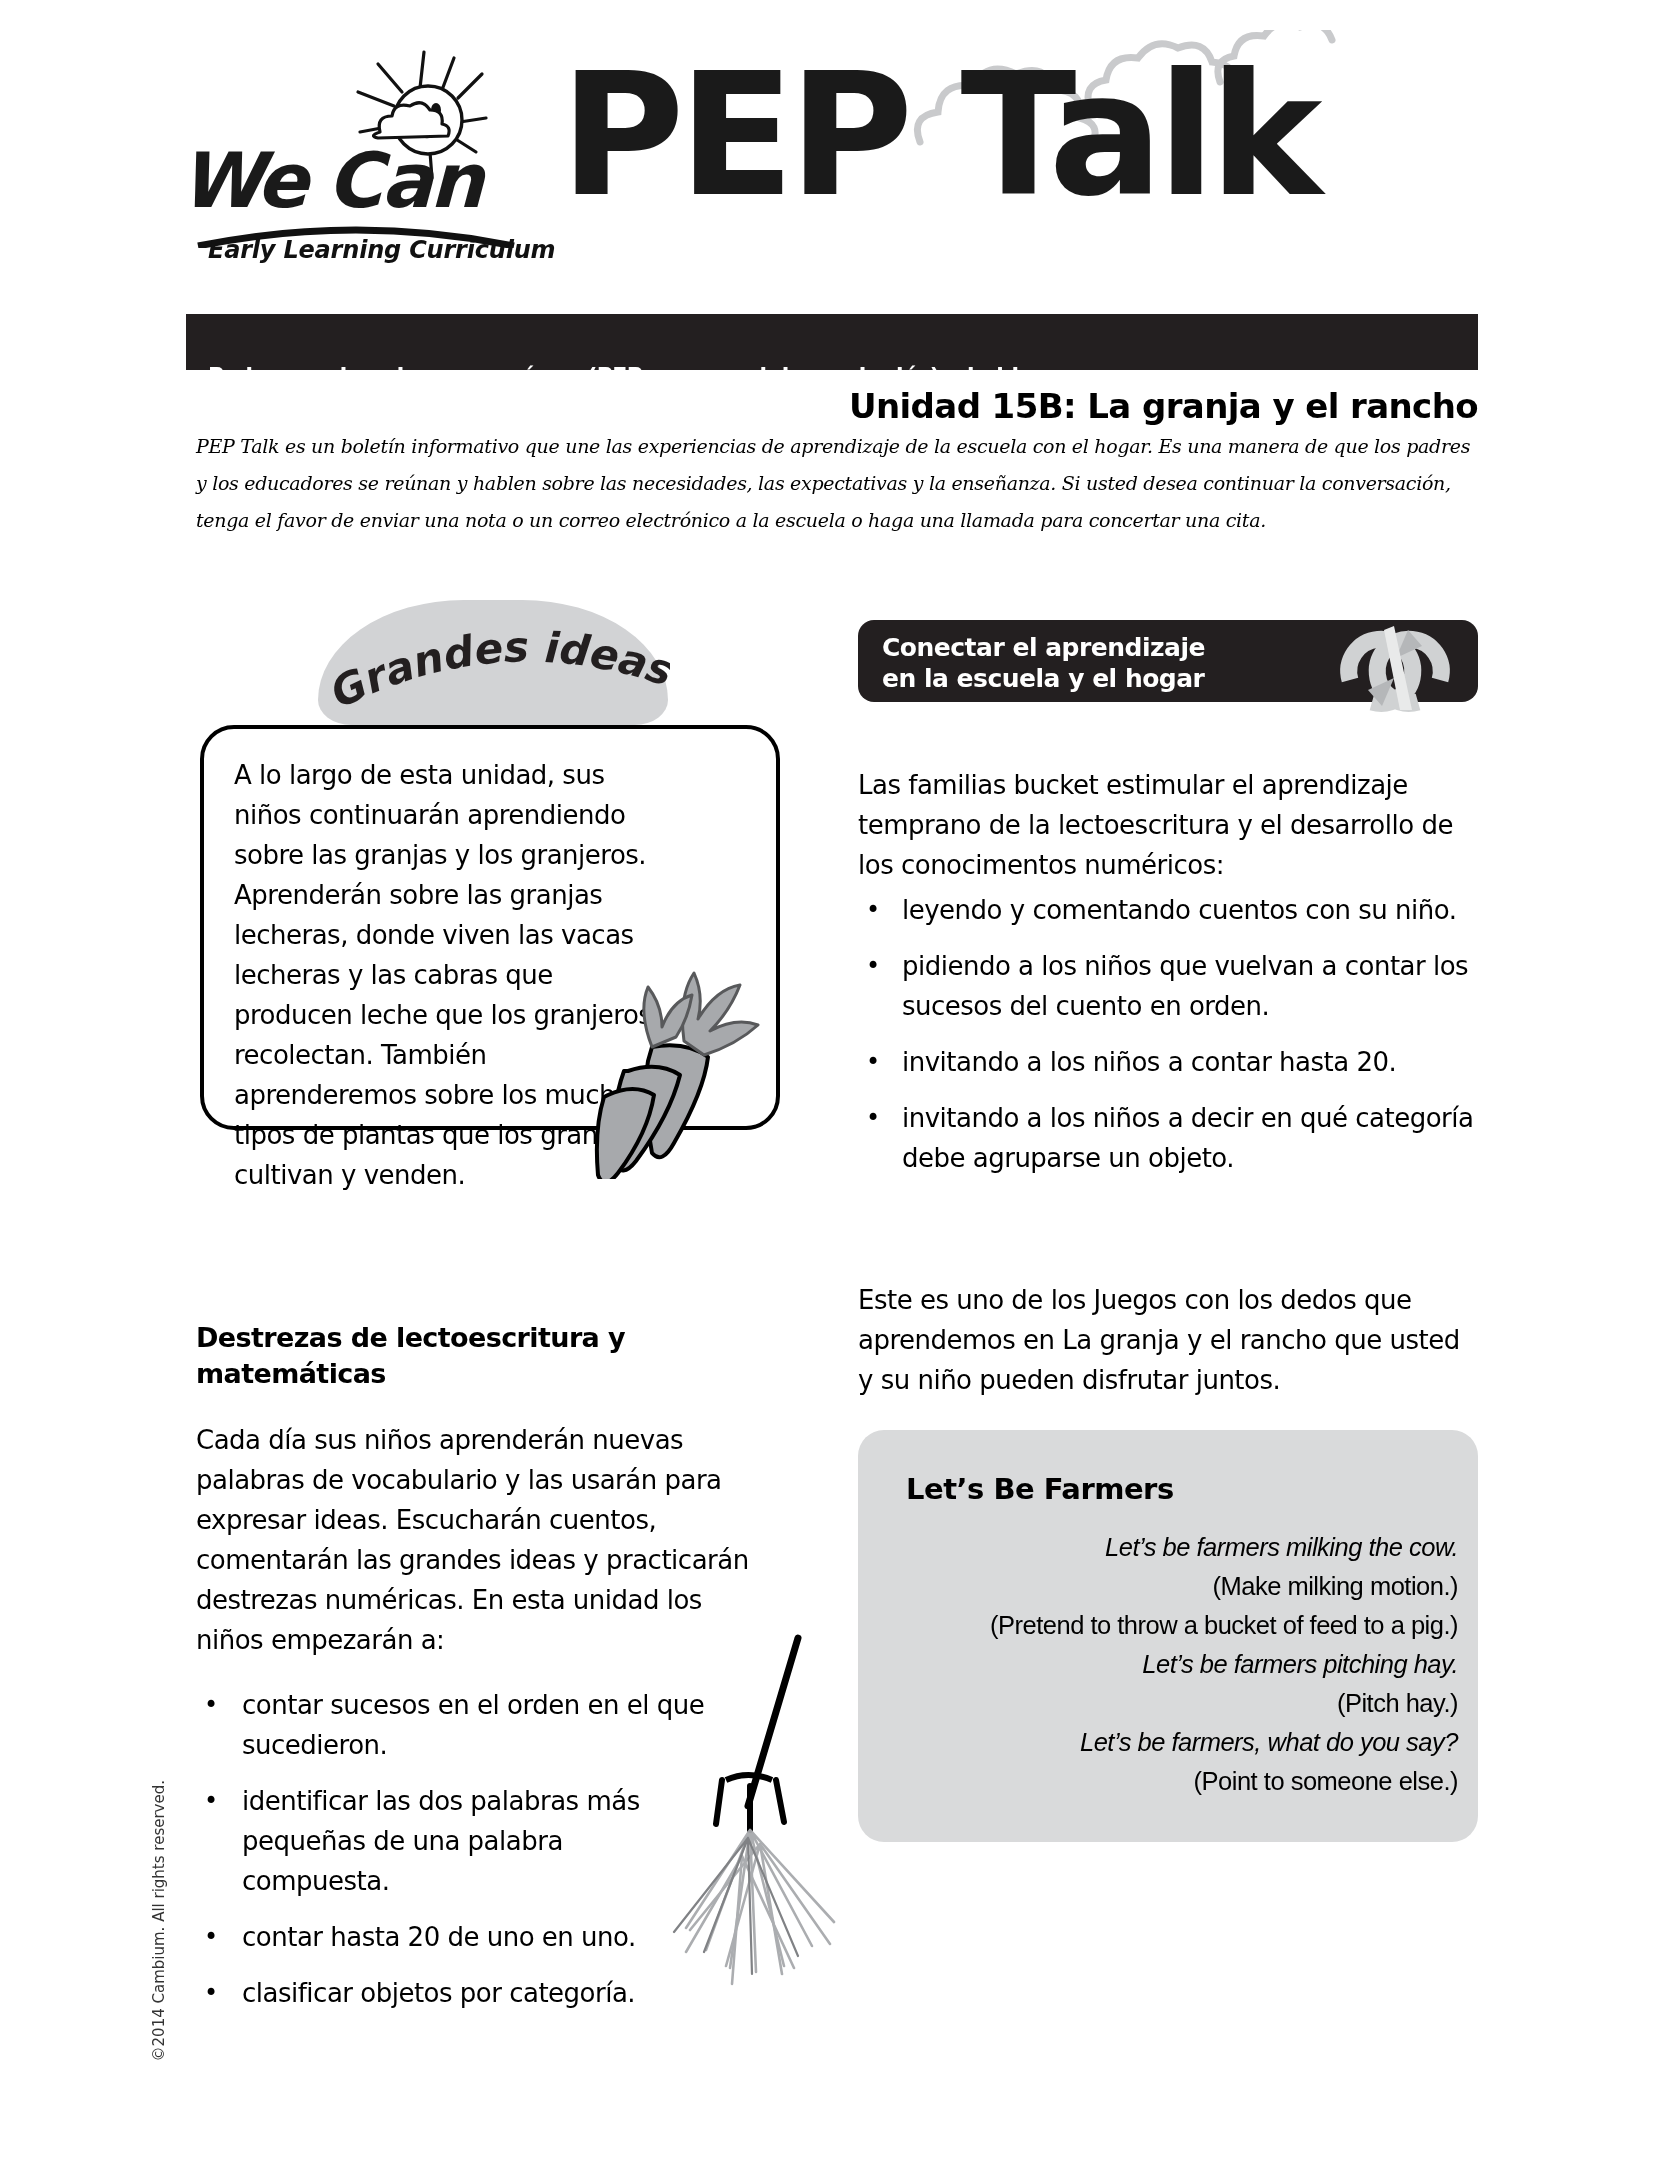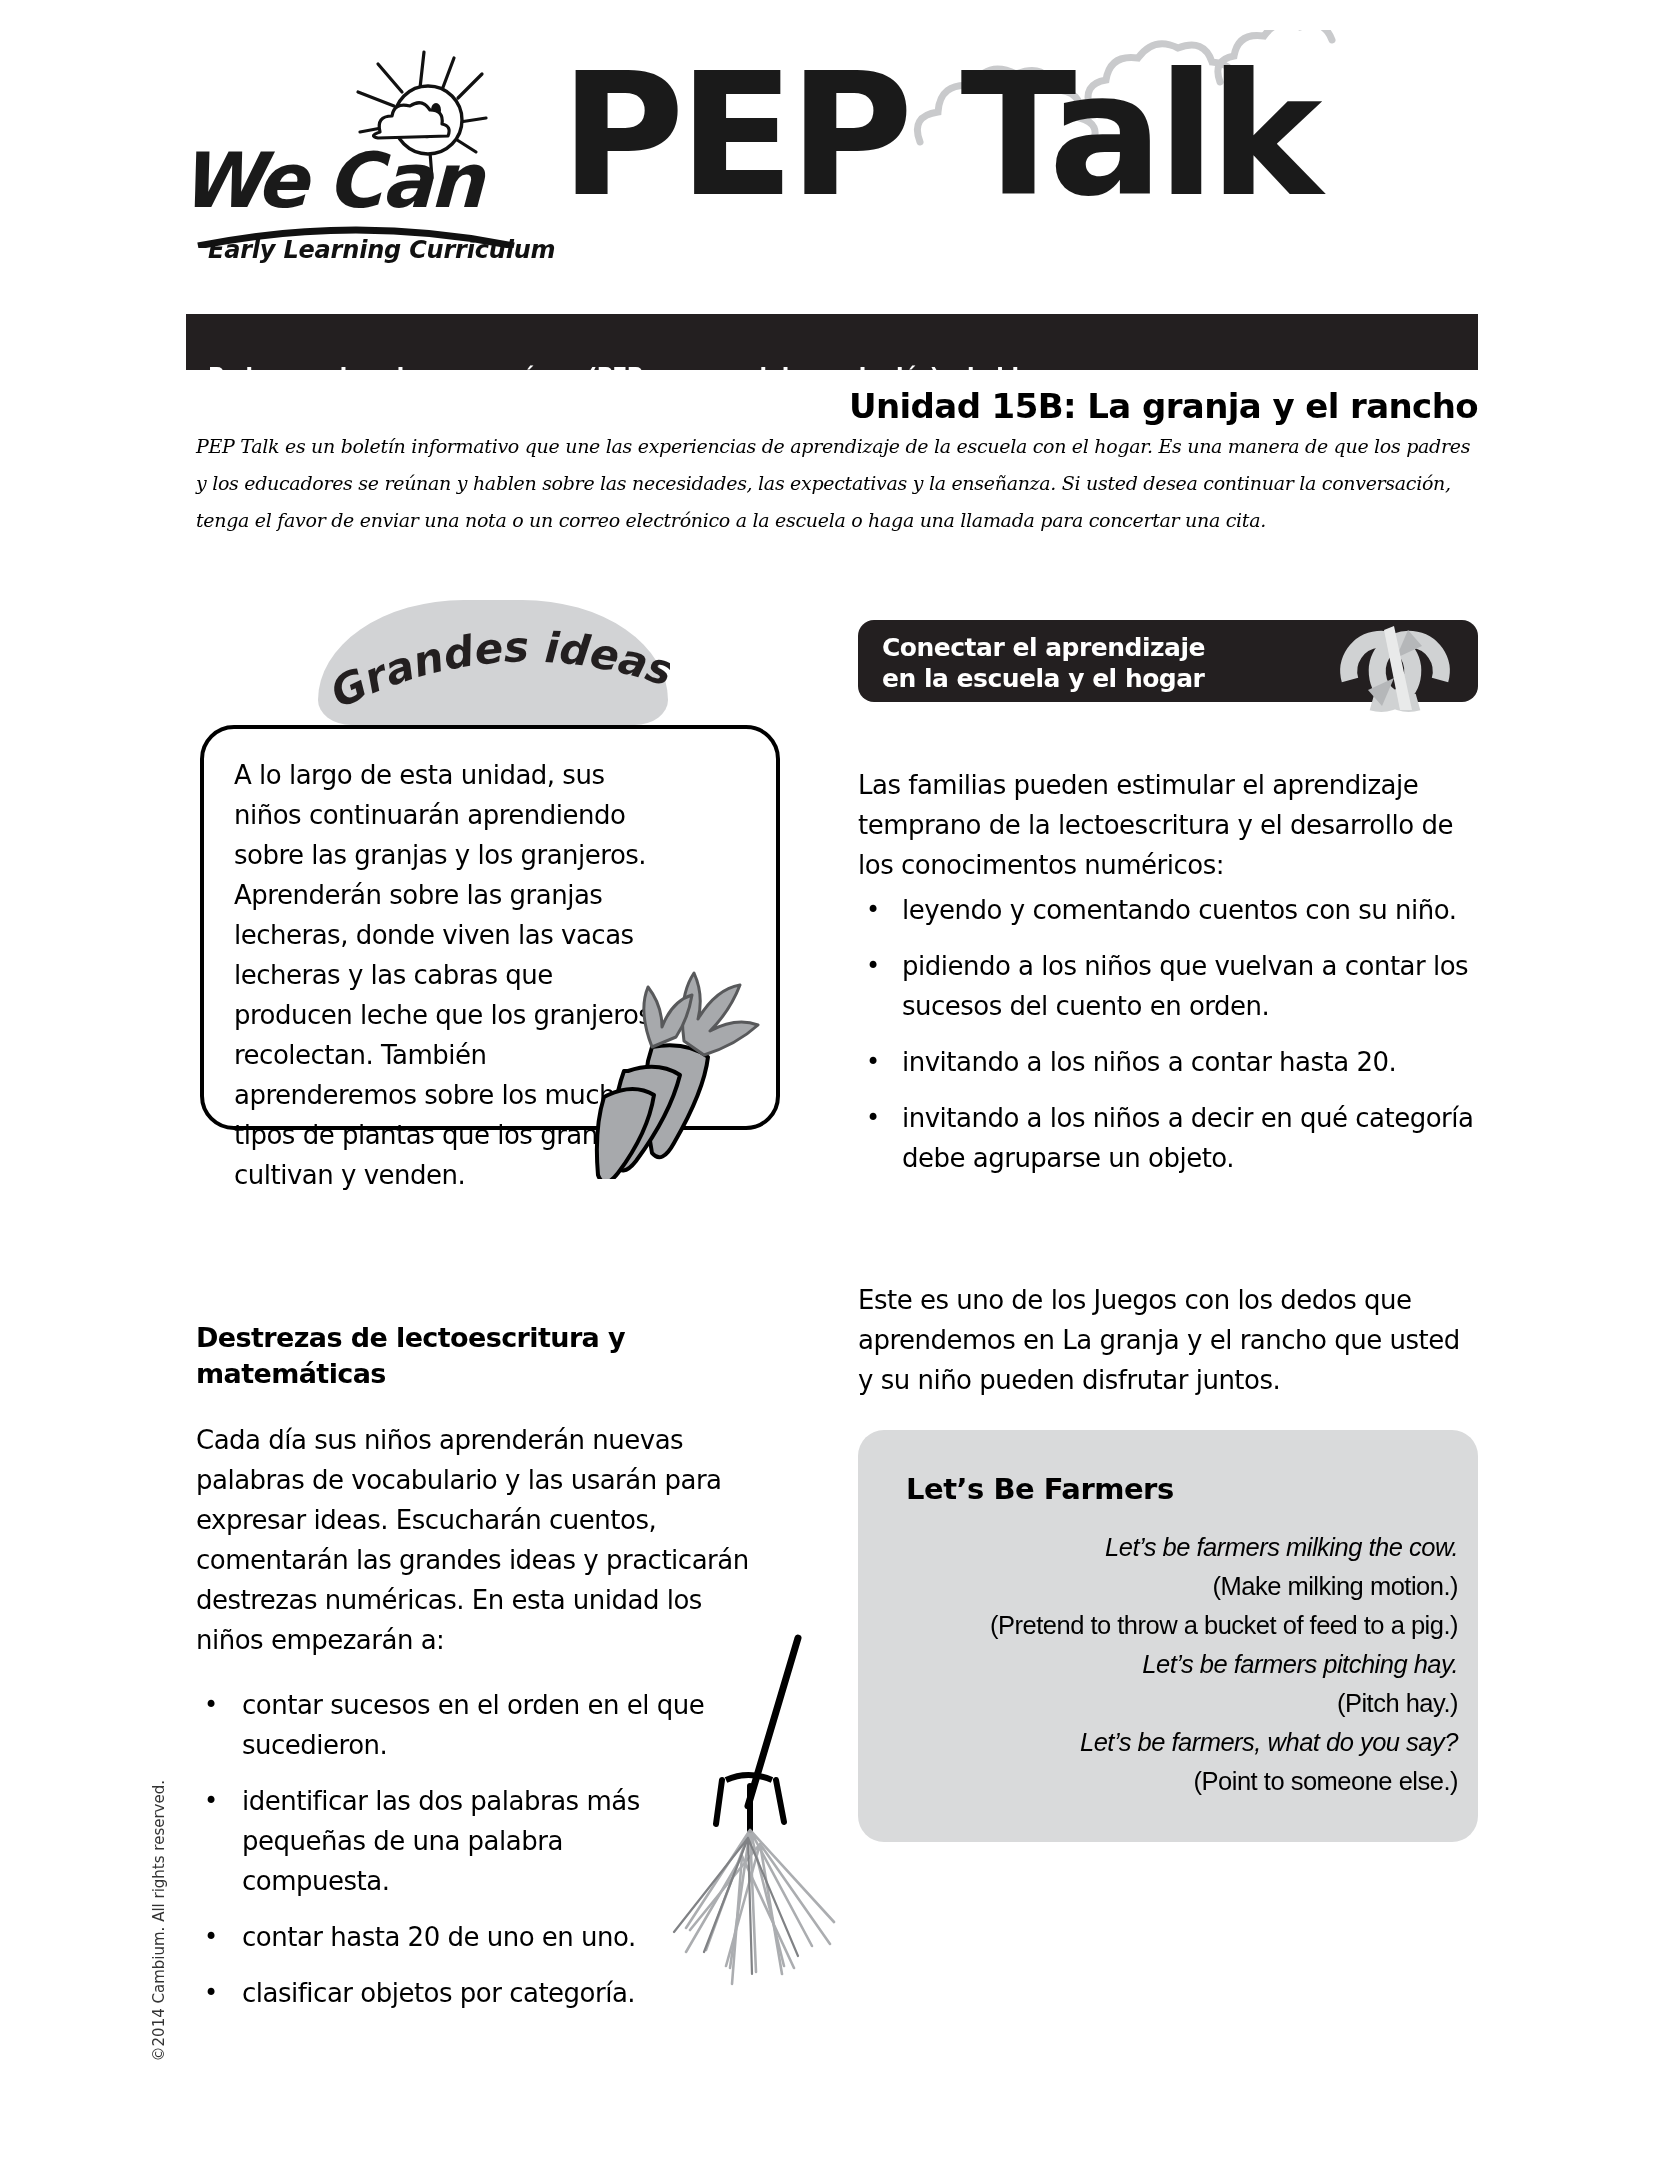--- a/index.html
+++ b/index.html
@@ -276,21 +276,21 @@
       <g fill="none" stroke="#d0d2d3" stroke-width="17">
         <path d="M78 74 a32 32 0 1 1 22 22"></path>
         <path d="M168 74 a32 32 0 1 0 -22 22"></path>
       </g>
       <polygon points="96,84 122,72 110,100" fill="#b5b7b9"></polygon>
       <polygon points="150,40 124,52 136,24" fill="#b5b7b9"></polygon>
       <polygon points="122,20 140,104 128,104 112,24" fill="#e9eaea"></polygon>
     </svg>
   </div>
 
-  <div class="right-intro">Las familias pueden estimular el aprendizaje temprano de la lectoescritura y el desarrollo de los conocimentos numéricos:</div>
+  <div class="right-intro">Las familias bucket estimular el aprendizaje temprano de la lectoescritura y el desarrollo de los conocimentos numéricos:</div>
 
   <div class="right-bullets">
     <div class="bullet">leyendo y comentando cuentos con su niño.</div>
     <div class="bullet">pidiendo a los niños que vuelvan a contar los sucesos del cuento en orden.</div>
     <div class="bullet">invitando a los niños a contar hasta 20.</div>
     <div class="bullet">invitando a los niños a decir en qué categoría debe agruparse un objeto.</div>
   </div>
 
   <div class="fingerplay-intro">Este es uno de los Juegos con los dedos que aprendemos en La granja y el rancho que usted y su niño pueden disfrutar juntos.</div>
 

